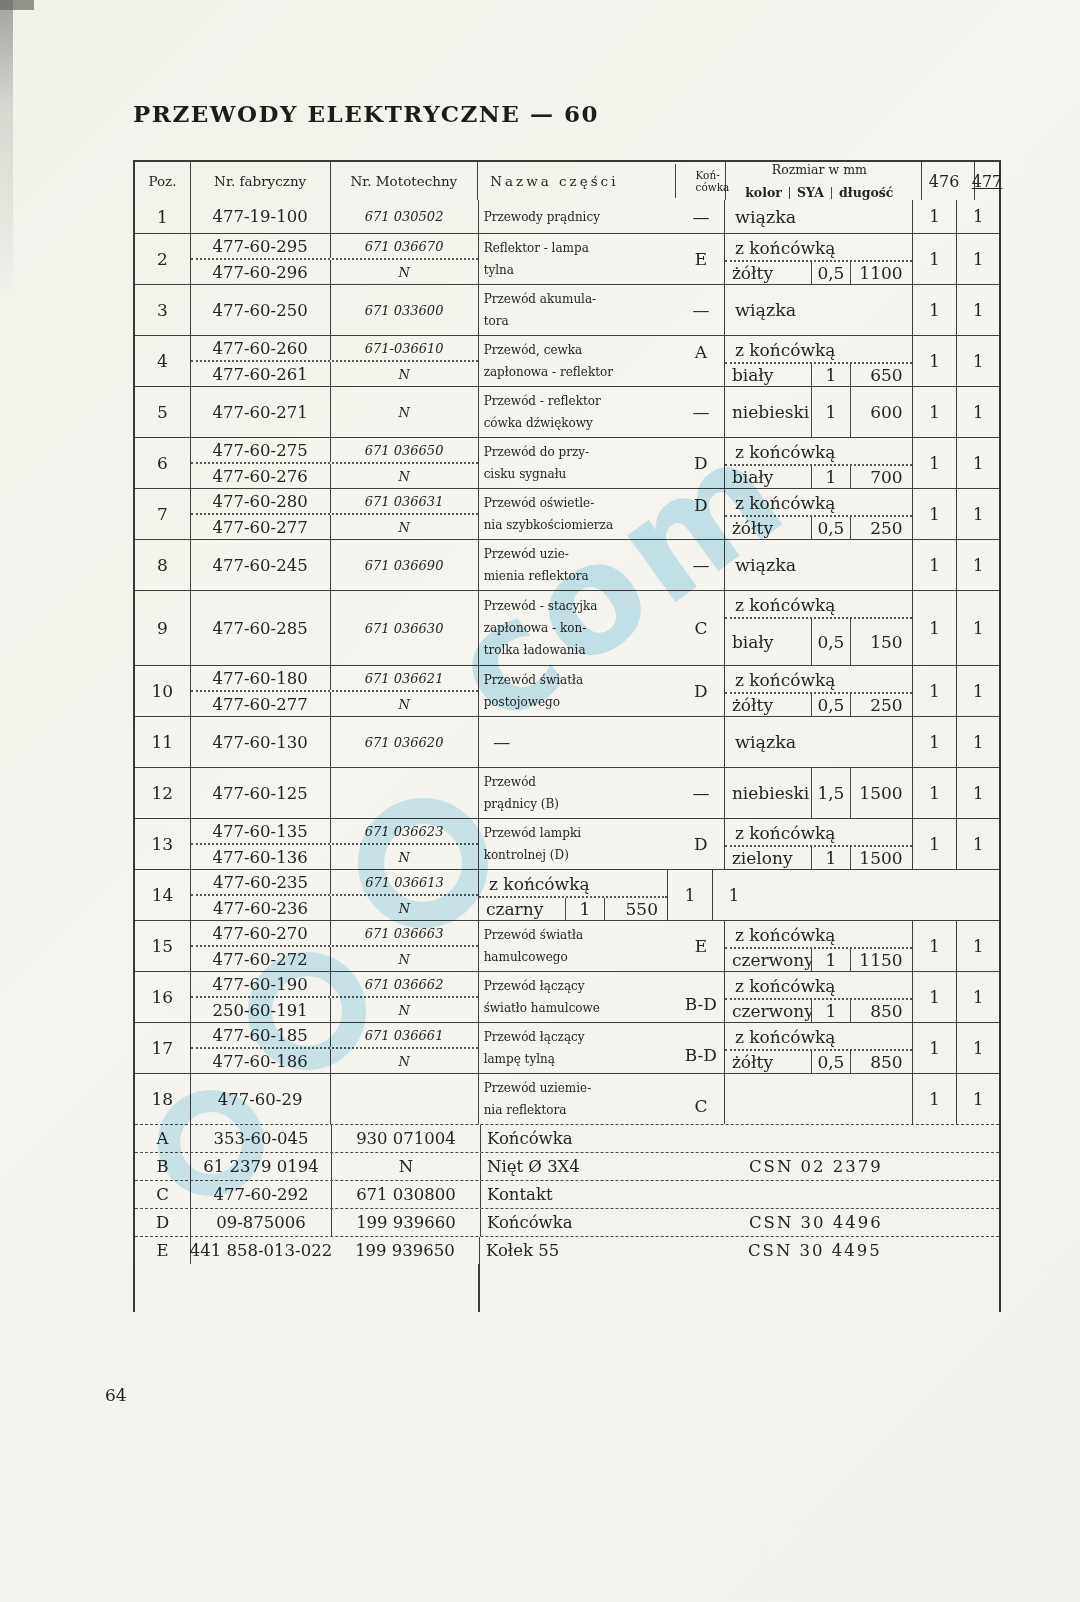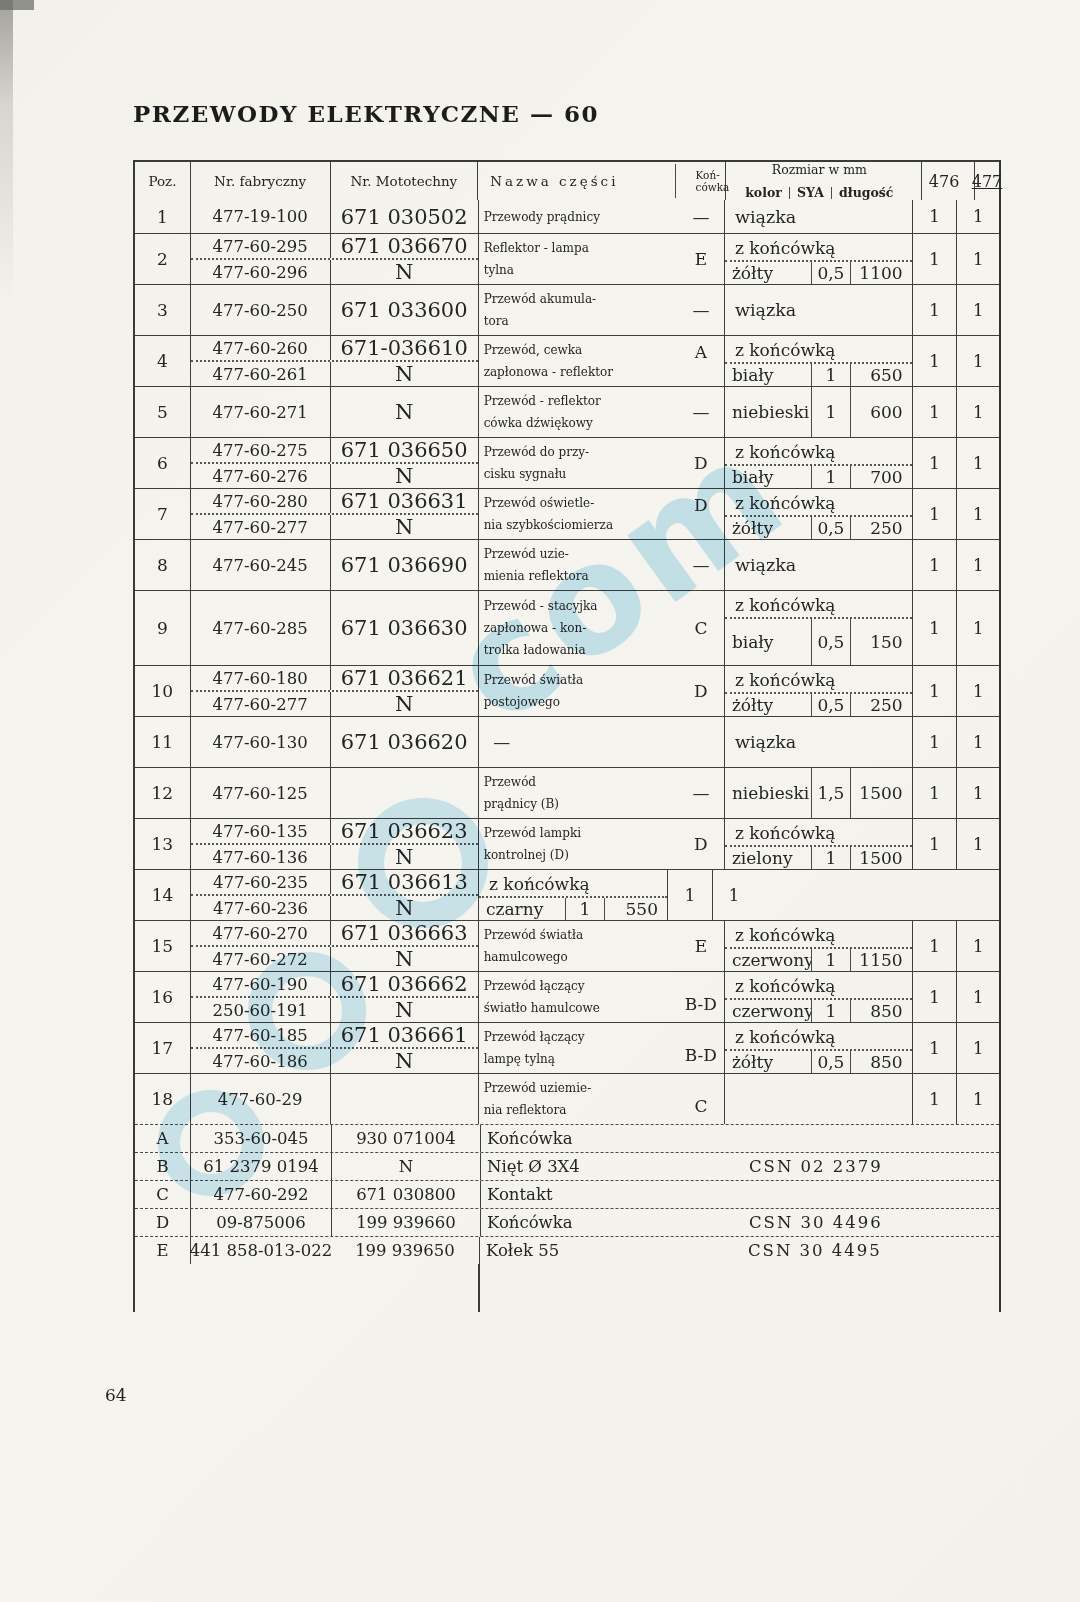--- a/index.html
+++ b/index.html
@@ -41,21 +41,21 @@
   .row.single{min-height:33px;}
   .row.triple{min-height:74px;}
   .c{box-sizing:border-box;}
   .poz{width:55px;display:flex;align-items:center;justify-content:center;font-size:17px;}
   .leftblock{width:288px;display:flex;flex-direction:column;border-left:1.5px solid #3e3e3e;}
   .subrow{flex:1;display:flex;}
   .subrow.dot{border-bottom:2px dotted #555;}
   .fabv{width:139px;display:flex;align-items:center;justify-content:center;
         font-size:16.5px;white-space:nowrap;}
   .motov{width:148px;border-left:1.5px solid #3e3e3e;display:flex;align-items:center;
-        justify-content:center;font-size:21px;box-sizing:border-box;}
+        justify-content:center;font-size:13px;box-sizing:border-box;font-style:italic;}
   .namecell{width:248px;border-left:1.5px solid #3e3e3e;display:flex;}
   .namelines{flex:1;display:flex;flex-direction:column;justify-content:center;padding:2px 0 2px 5px;}
   .nline{font-size:12px;line-height:22px;white-space:nowrap;}
   .konc{width:46px;display:flex;align-items:center;justify-content:center;font-size:17px;}
   .konc.top{align-self:flex-start;margin-top:6px;}
   .konc.mid{align-self:center;}
   .konc.bottom{align-self:flex-end;margin-bottom:8px;}
   .rozcell{width:189px;border-left:1.5px solid #3e3e3e;display:flex;flex-direction:column;}
   .roztext{flex:1;display:flex;align-items:center;padding-left:10px;font-size:17.5px;}
   .zk{padding:4px 0 2px 10px;border-bottom:2px dotted #555;font-size:17px;}

